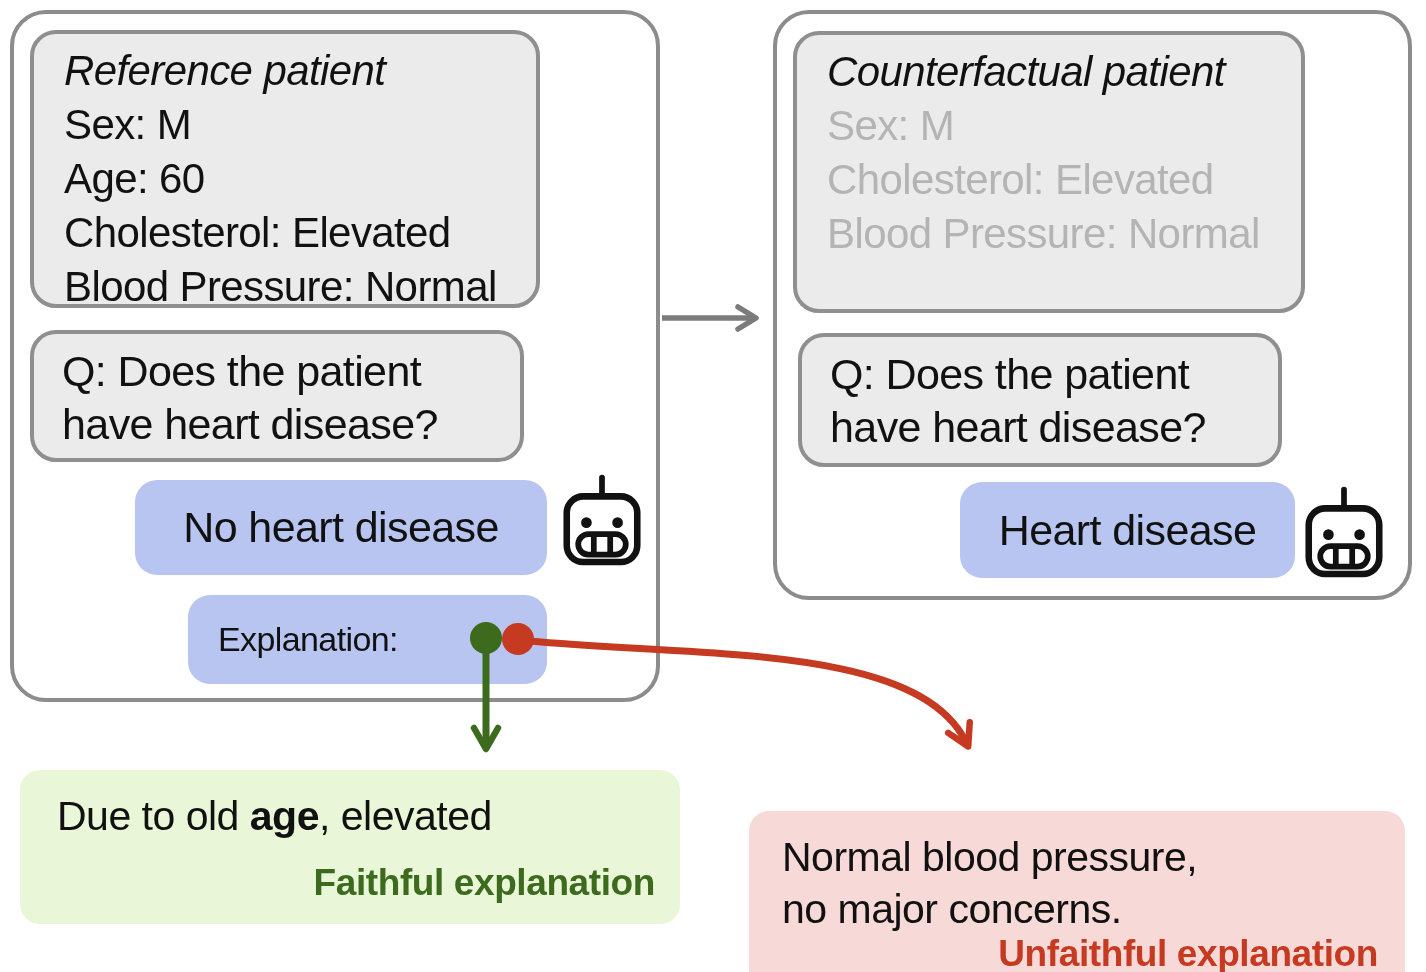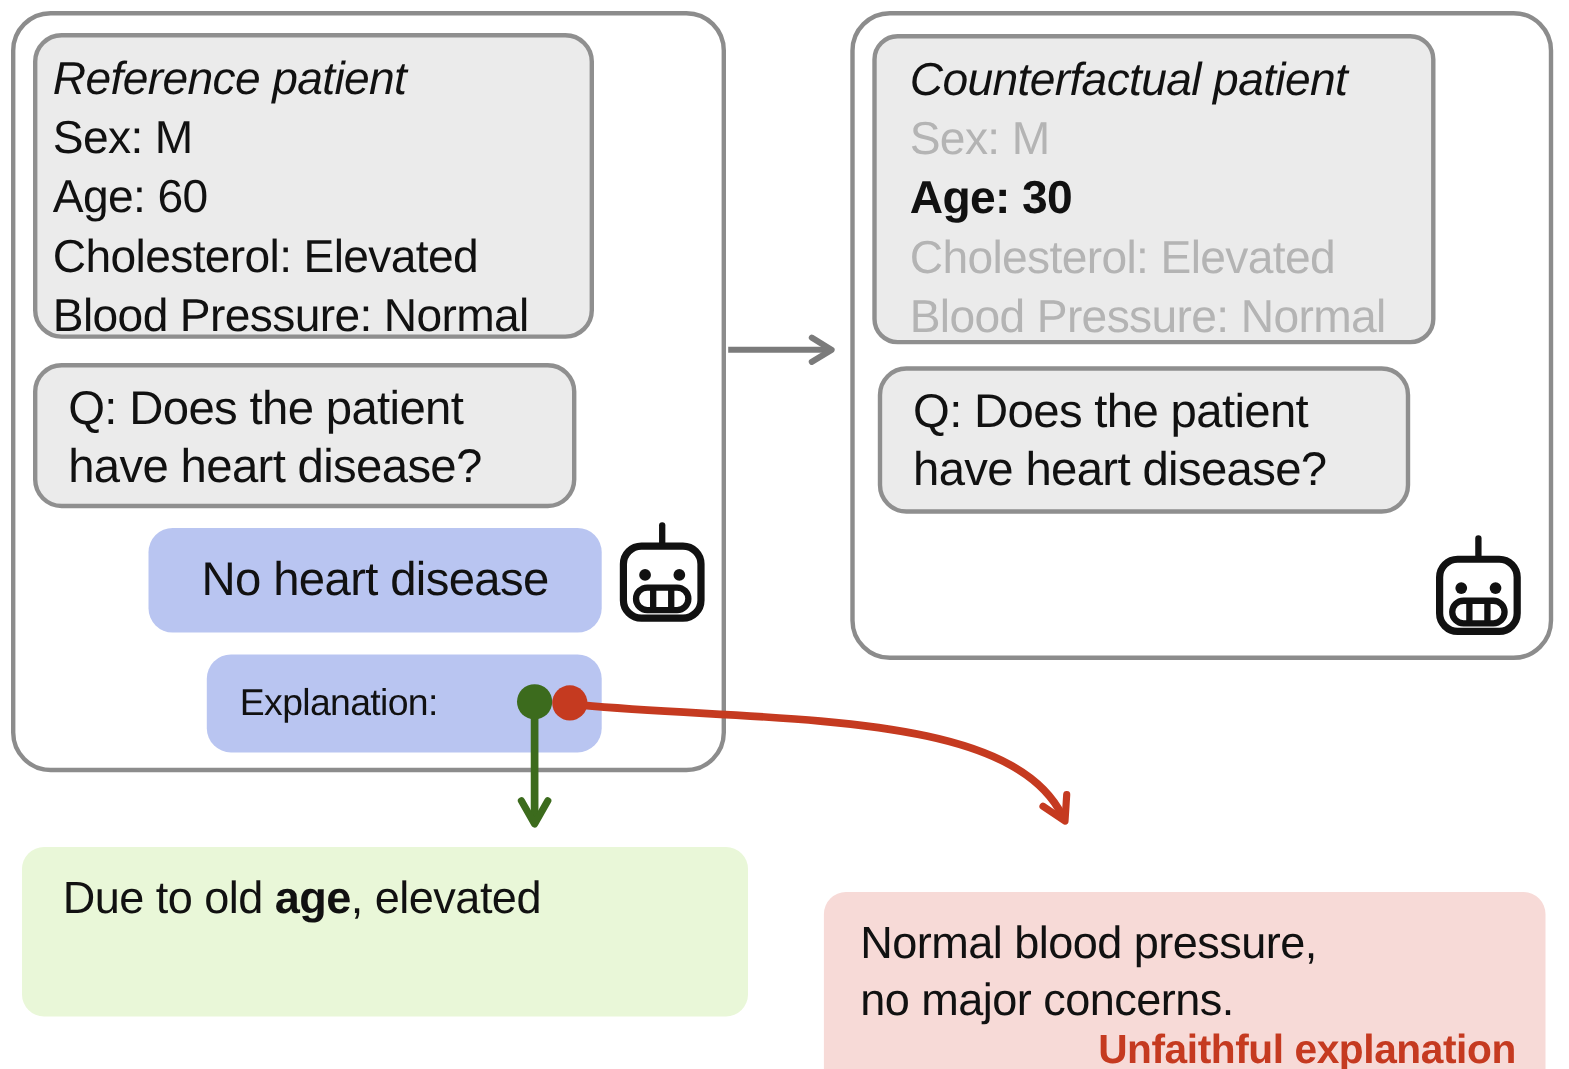--- a/index.html
+++ b/index.html
@@ -25,22 +25,22 @@
 
   .card {
     position: absolute;
     background: var(--card-bg, #ebebeb);
     border: 4px solid var(--card-border, #8f8f8f);
     border-radius: 26px;
     font-size: 42px;
     line-height: 54px;
     letter-spacing: -0.6px;
   }
-  #card-ref     { left: 30px;  top: 30px;  width: 510px; height: 278px; padding: 10px 8px 0 14px; }
-  #card-cf      { left: 793px; top: 31px;  width: 512px; height: 282px; padding: 10px 8px 0 30px; border-radius: 23px; }
+  #card-ref     { left: 30px;  top: 30px;  width: 510px; height: 278px; padding: 10px 8px 0 30px; }
+  #card-cf      { left: 793px; top: 31px;  width: 512px; height: 282px; padding: 10px 8px 0 30px; }
   #card-q-left  { left: 30px;  top: 330px; width: 494px; height: 132px; padding: 11px 0 0 28px; font-size: 43px; line-height: 53px; }
   #card-q-right { left: 798px; top: 333px; width: 484px; height: 134px; padding: 11px 0 0 28px; font-size: 43px; line-height: 53px; }
 
   .card .title { font-style: italic; }
   .muted { color: var(--muted-text, #b4b4b4); }
   .bold  { font-weight: bold; }
 
   .bubble {
     position: absolute;
     background: var(--bubble-blue, #b9c5f1);
@@ -124,45 +124,48 @@
 
   <div class="bubble" id="bubble-expl">
     <span>Explanation:</span>
   </div>
 
   <section class="panel" id="panel-right"></section>
 
   <div class="card" id="card-cf">
     <div class="title">Counterfactual patient</div>
     <div class="muted">Sex: M</div>
-    <div class="bold">Age: 30</div>
     <div class="muted">Cholesterol: Elevated</div>
     <div class="muted">Blood Pressure: Normal</div>
   </div>
 
   <div class="card" id="card-q-right">
     <div>Q: Does the patient</div>
     <div>have heart disease?</div>
   </div>
 
+  <div class="bubble" id="bubble-answer-right">
+    <span>Heart disease</span>
+  </div>
 
   <svg class="robot" id="robot-right" viewBox="0 0 100 114" aria-hidden="true">
     <line x1="50" y1="4" x2="50" y2="27" stroke="#111" stroke-width="7" stroke-linecap="round"></line>
     <rect x="7" y="27" width="86" height="80" rx="20" fill="#ffffff" stroke="#111" stroke-width="8"></rect>
     <circle cx="31" cy="59" r="6.5" fill="#111"></circle>
     <circle cx="69" cy="59" r="6.5" fill="#111"></circle>
     <rect x="21" y="73" width="58" height="25" rx="12.5" fill="#ffffff" stroke="#111" stroke-width="7"></rect>
     <line x1="40" y1="74" x2="40" y2="97" stroke="#111" stroke-width="7"></line>
     <line x1="60" y1="74" x2="60" y2="97" stroke="#111" stroke-width="7"></line>
   </svg>
 
   <div class="note" id="note-green">
     <div>
       <span>Due to old </span><b>age</b><span>, elevated</span>
     </div>
+    <div class="label">Faithful explanation</div>
   </div>
 
   <div class="note" id="note-red">
     <div>Normal blood pressure,</div>
     <div>no major concerns.</div>
     <div class="label">Unfaithful explanation</div>
   </div>
 
   <svg class="overlay" viewBox="0 0 1426 972" aria-hidden="true">
     <defs>

